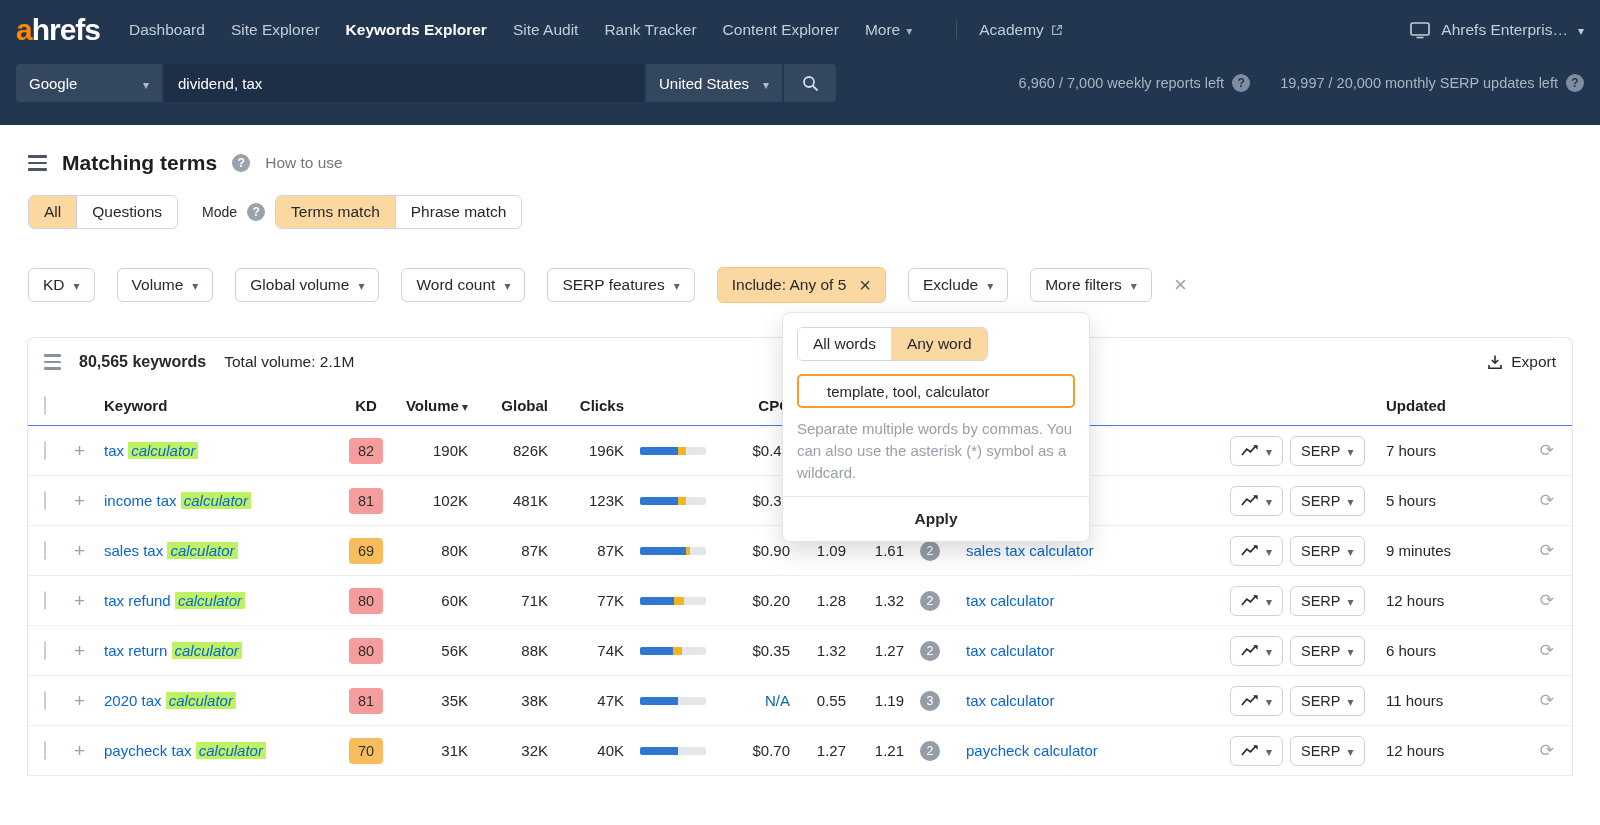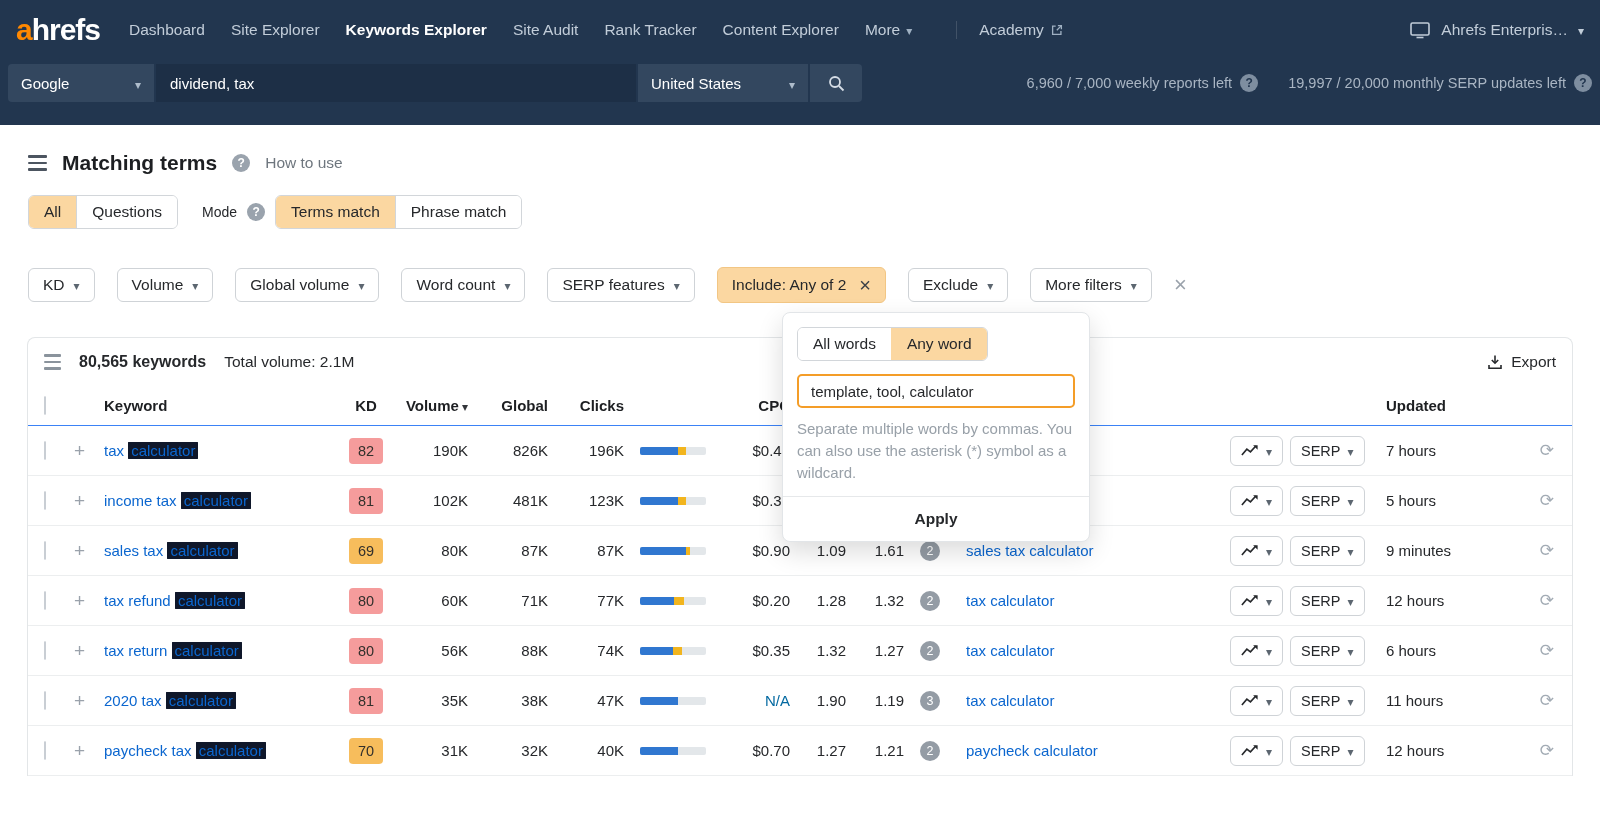--- a/index.html
+++ b/index.html
@@ -16,27 +16,27 @@
   .nav-links { display:flex; align-items:center; gap:26px; margin-left:4px; }
   .nav-link { color:#c2cdd9; font-size:15.5px; cursor:pointer; white-space:nowrap; display:flex; align-items:center; gap:6px;}
   .nav-link.active { color:#fff; font-weight:700; }
   .caret { display:inline-block; }
   .caret::after { content:"▾"; font-size:12px; }
   .nav-link .caret { color:#9fb0c2; }
   .academy-wrap { display:flex; align-items:center; gap:6px; margin-left:18px; padding-left:22px;
      border-left:1px solid rgba(255,255,255,0.14); }
   .nav-right { margin-left:auto; display:flex; align-items:center; gap:10px; color:#c2cdd9; font-size:15.5px; cursor:pointer;}
 
-  .nav-row2 { display:flex; align-items:flex-start; padding:4px 8px 0; }
+  .nav-row2 { display:flex; align-items:flex-start; padding:4px 16px 0; }
   .search-group { display:flex; gap:2px; align-items:center; }
   .nav-select { background:#33475f; color:#fff; height:38px; display:flex; align-items:center;
       justify-content:space-between; padding:0 13px; font-size:15px; cursor:pointer; }
   .nav-select .caret { color:#aebccb; margin-left:10px; }
   .engine-select { width:146px; border-radius:4px 0 0 4px; }
-  .country-select { width:170px; }
+  .country-select { width:136px; }
   .query-input { width:480px; height:38px; background:#1d2f46; border:none; outline:none;
       color:#fff; font-size:15px; padding:0 14px; font-family:inherit; }
   .search-btn { width:52px; height:38px; background:#33475f; border:none; border-radius:0 4px 4px 0;
       display:flex; align-items:center; justify-content:center; cursor:pointer; }
   .quotas { margin-left:auto; display:flex; align-items:center; gap:30px; height:38px; }
   .quota { display:flex; align-items:center; gap:8px; color:#a9b5c3; font-size:14.5px; }
   .help-circle { width:18px; height:18px; border-radius:50%; background:#9aa3ad; color:#fff;
       display:inline-flex; align-items:center; justify-content:center; flex:0 0 auto; }
   .help-circle::after { content:"?"; font-size:12px; font-weight:700; }
   .help-circle.on-dark { background:#7e8ea0; color:#22364f; }
@@ -93,21 +93,21 @@
   .col-parent { width:258px; padding-left:10px; overflow:hidden; white-space:nowrap; }
   .col-trend { width:76px; padding-left:16px; }
   .col-serp { width:96px; }
   .col-updated { width:118px; }
   .col-refresh { flex:1 1 auto; display:flex; justify-content:flex-end; padding-right:18px; }
 
   .checkbox { width:17px; height:17px; border:1.5px solid #c9ced4; border-radius:3px; background:#fff; cursor:pointer; }
   .plus { cursor:pointer; color:#9aa2ab; font-size:19px; line-height:1; }
   .plus::after { content:"+"; }
   a.kw-link, a.parent-link { color:#0b66cf; text-decoration:none; cursor:pointer; }
-  .hl { background:#0f172a; padding:1px 3px; border-radius:2px; }
+  .hl { background:#bef264; padding:1px 3px; border-radius:2px;font-style:italic; }
   .kd-badge { min-width:34px; height:26px; border-radius:4px; display:inline-flex; align-items:center;
       justify-content:center; font-size:14.5px; color:#33302c; padding:0 6px; }
   .kd-red { background:#f59c9c; }
   .kd-orange { background:#f7bd5c; }
   .bar-track { width:66px; height:8px; background:#e3e7ea; border-radius:2px; display:flex; overflow:hidden; }
   .bar-seg-blue { background:#3077d0; height:100%; }
   .bar-seg-yellow { background:#f2b51e; height:100%; }
   .na { color:#0369a1; }
   .sf-circle { width:20px; height:20px; border-radius:50%; background:#949ca5; color:#fff;
       display:inline-flex; align-items:center; justify-content:center; font-size:12.5px; }
@@ -117,21 +117,21 @@
   .refresh { cursor:pointer; color:#a2abb4; font-size:17px; }
   .refresh::after { content:"⟳"; }
   .sort-caret::after { content:"▾"; font-size:12px; color:#33363a; margin-left:3px; }
 
   
   .popup { position:absolute; left:782px; top:312px; width:308px; background:#fff;
       border:1px solid #e2e5e8; border-radius:8px; box-shadow:0 10px 26px rgba(0,0,0,0.14);
       z-index:10; padding-top:14px; }
   .popup .seg-group { margin:0 14px; }
   .popup-input { display:block; margin:13px 14px 10px; width:calc(100% - 28px); height:34px;
-      border:2px solid #f49d28; border-radius:5px; padding:0 12px; font-size:15px; color:#26282b;
+      border:2px solid #f49d28; border-radius:5px; padding:0 28px; font-size:15px; color:#26282b;
       outline:none; font-family:inherit; }
   .popup-help { margin:0 14px 13px; color:#98a0a8; font-size:15px; line-height:1.45; }
   .popup-apply { border-top:1px solid #e6e8ea; padding:13px; text-align:center; font-weight:700;
       font-size:15.5px; color:#26282b; cursor:pointer; }
 
   svg { display:block; }
 </style>
 </head>
 <body>
 
@@ -248,21 +248,21 @@
     </button>
   <button class="filter-btn">
       <span>Word count</span>
       <span class="caret"></span>
     </button>
   <button class="filter-btn">
       <span>SERP features</span>
       <span class="caret"></span>
     </button>
   <button class="filter-btn peach">
-      <span>Include: Any of 2</span>
+      <span>Include: Any of 5</span>
       <span class="x-icon"></span>
     </button>
   <button class="filter-btn">
       <span>Exclude</span>
       <span class="caret"></span>
     </button>
   <button class="filter-btn">
       <span>More filters</span>
       <span class="caret"></span>
     </button>
@@ -558,21 +558,21 @@
     <div class="col col-vol">35K</div>
     <div class="col col-global">38K</div>
     <div class="col col-clicks">47K</div>
     <div class="col col-bar">
       <div class="bar-track">
         <div class="bar-seg-blue" style="width: 57%;"></div>
         <div class="bar-seg-yellow" style="width: 0%;"></div>
       </div>
     </div>
     <div class="col col-cpc na">N/A</div>
-    <div class="col col-cps">1.90</div>
+    <div class="col col-cps">0.55</div>
     <div class="col col-rr">1.19</div>
     <div class="col col-sf">
           <span class="sf-circle">3</span>
         </div>
     <div class="col col-parent"><a class="parent-link">tax calculator</a></div>
     <div class="col col-trend">
       <span class="mini-btn">
         <span>
           <svg width="18" height="13" viewBox="0 0 20 14">
                 <polyline points="1,12 6.5,5.5 10.5,8.5 16.5,2" fill="none" stroke="#26282b" stroke-width="1.8"></polyline>

